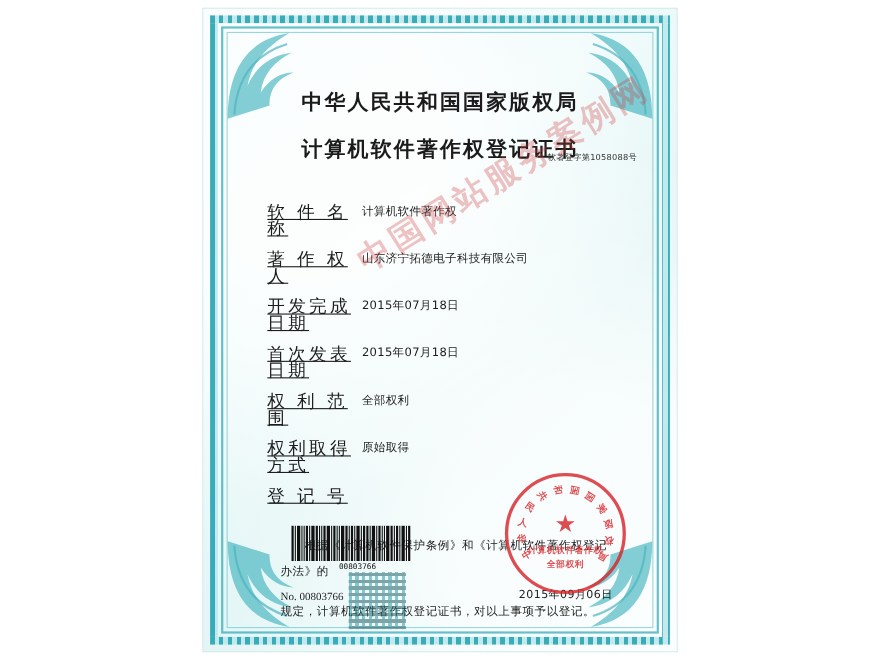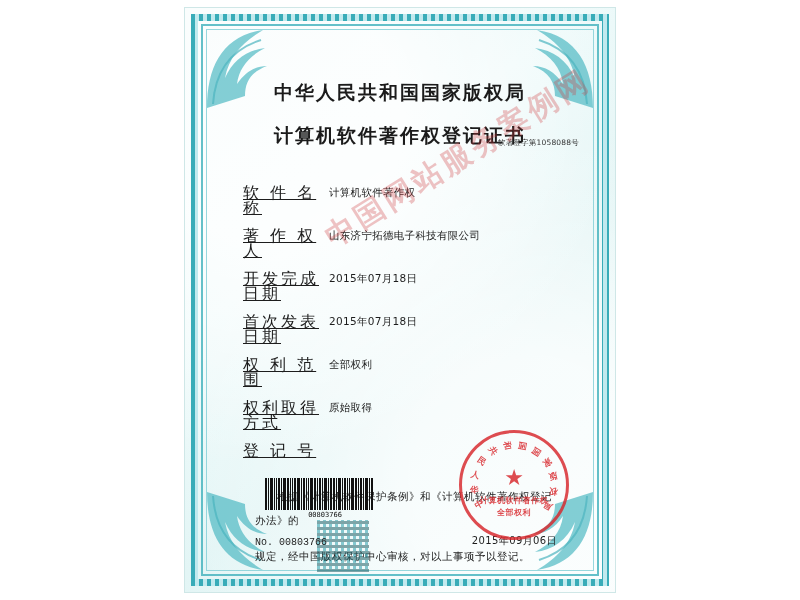--- a/index.html
+++ b/index.html
@@ -82,21 +82,21 @@
   .para p{margin:12px;}
   .para .indent{text-indent:22px;}
 
   .barcode{position:absolute;left:80px;bottom:74px;width:120px;height:40px;}
   .barcode .bars{display:flex;height:32px;align-items:flex-end;}
   .barcode .bars i{display:block;background:#111;height:100%;margin-right:1px;}
   .barcode .bnum{font-family:"DejaVu Sans Mono",monospace;font-size:7px;text-align:center;margin-top:1px;color:#111;}
 
   .serial{
     position:absolute;left:70px;bottom:44px;
-    font-family:Liberation Mono, monospace;font-size:10px;color:#1d1d1d;
+    font-family:Liberation Serif, serif;font-size:10px;color:#1d1d1d;
   }
   .issuedate{
     position:absolute;right:58px;bottom:44px;
     font-size:10px;color:#1d1d1d;letter-spacing:.4px;
   }
 
   
   .seal{
     position:absolute;right:46px;bottom:52px;width:104px;height:104px;border-radius:50%;
     border:3px solid #d8262b;opacity:.82;
@@ -206,21 +206,21 @@
       </div>
 
       <div class="frow">
         <div class="flabel">登 记 号</div>
       </div>
 
     </div>
 
     <div class="para">
       <p class="indent">根据《计算机软件保护条例》和《计算机软件著作权登记办法》的</p>
-      <p>规定，经中国版权保护中心审核，对以上事项予以登记。</p>
+      <p>规定，计算机软件著作权登记证书，对以上事项予以登记。</p>
     </div>
 
   </div>
 
   <div class="watermark">中国网站服务案例网</div>
 
   <div class="qrcode"></div>
 
   <div class="barcode">
     <div class="bars">

